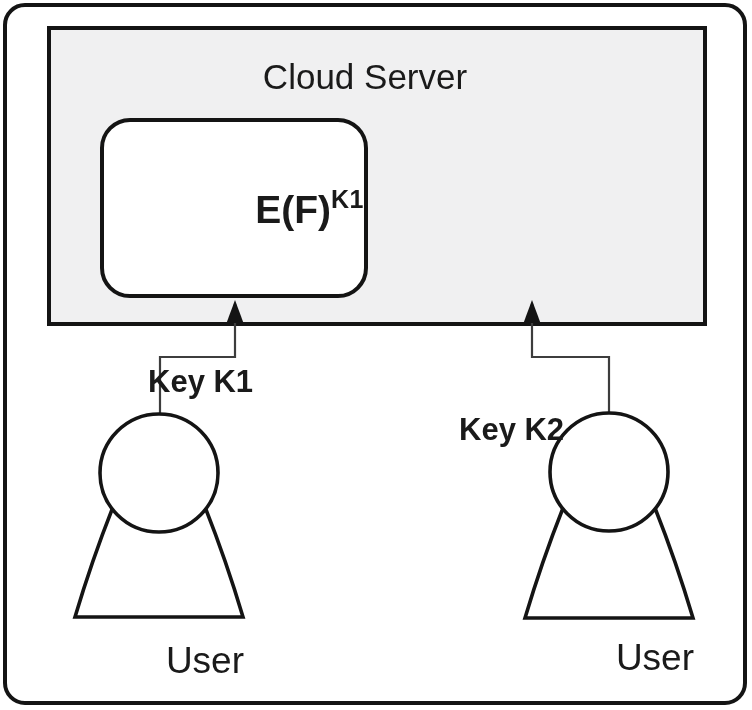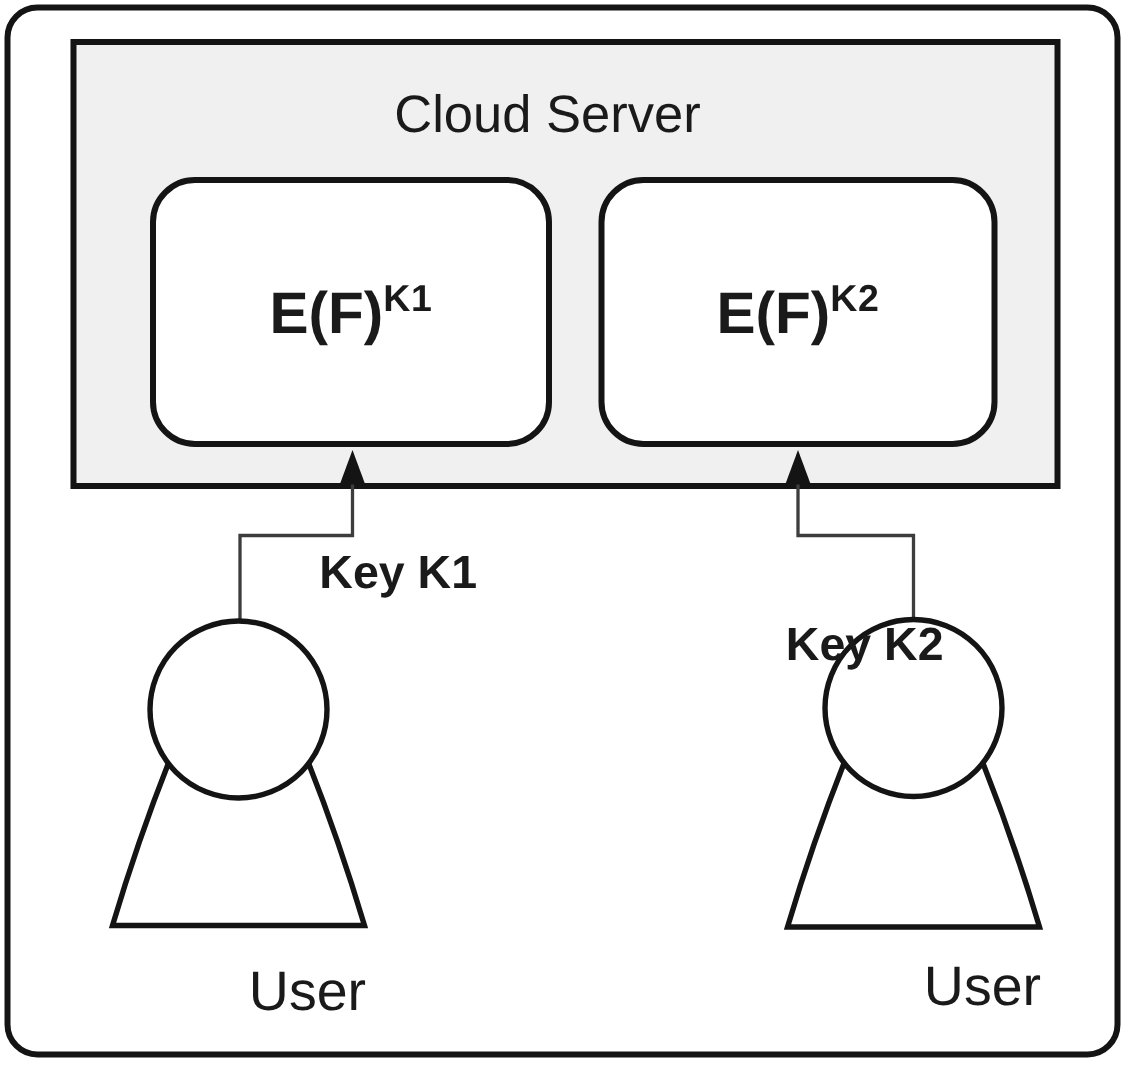--- a/index.html
+++ b/index.html
@@ -46,21 +46,21 @@
   }
   .file-box {
     position: absolute;
     top: 118px;
     height: 180px;
     background: #ffffff;
     border: 4px solid var(--outline);
     border-radius: 30px;
     display: flex;
     align-items: center;
-    justify-content: center;
+    justify-content: flex-end;
   }
   .file-box.k1 { left: 100px; width: 268px; }
   .file-box.k2 { left: 399px; width: 266px; }
   .file-label {
     font-size: 39px;
     font-weight: bold;
     color: var(--text);
     white-space: nowrap;
   }
   .file-label .sup {
@@ -85,21 +85,21 @@
   }
   .figure {
     fill: #ffffff;
     stroke: var(--outline);
     stroke-width: 3.6;
   }
   .key-label {
     position: absolute;
     top: 364px;
     width: 170px;
-    text-align: right;
+    text-align: left;
     font-size: 31px;
     font-weight: bold;
     color: var(--text);
     white-space: nowrap;
   }
   .key-label.k1 { left: 148px; }
   .key-label.k2 { left: 459px; margin-top: 48px; }
   .user-label {
     position: absolute;
     width: 170px;
@@ -118,23 +118,20 @@
   <div class="outer-frame"></div>
 
   <div class="cloud-box"></div>
 
   <div class="cloud-title">Cloud Server</div>
 
   <div class="file-box k1">
     <span class="file-label"><span>E(F)</span><span class="sup">K1</span></span>
   </div>
 
-  <div class="file-box k2">
-    <span class="file-label"><span>E(F)</span><span class="sup">K2</span></span>
-  </div>
 
   <svg class="graphics-layer" width="752" height="710" viewBox="0 0 752 710" xmlns="http://www.w3.org/2000/svg">
 
     <g>
       <polyline class="conn" points="160,416 160,357 235,357 235,304"></polyline>
       <polygon class="arrow" points="235,300 226.5,323 243.5,323"></polygon>
     </g>
 
     <g>
       <polyline class="conn" points="609,415 609,357 532,357 532,304"></polyline>

